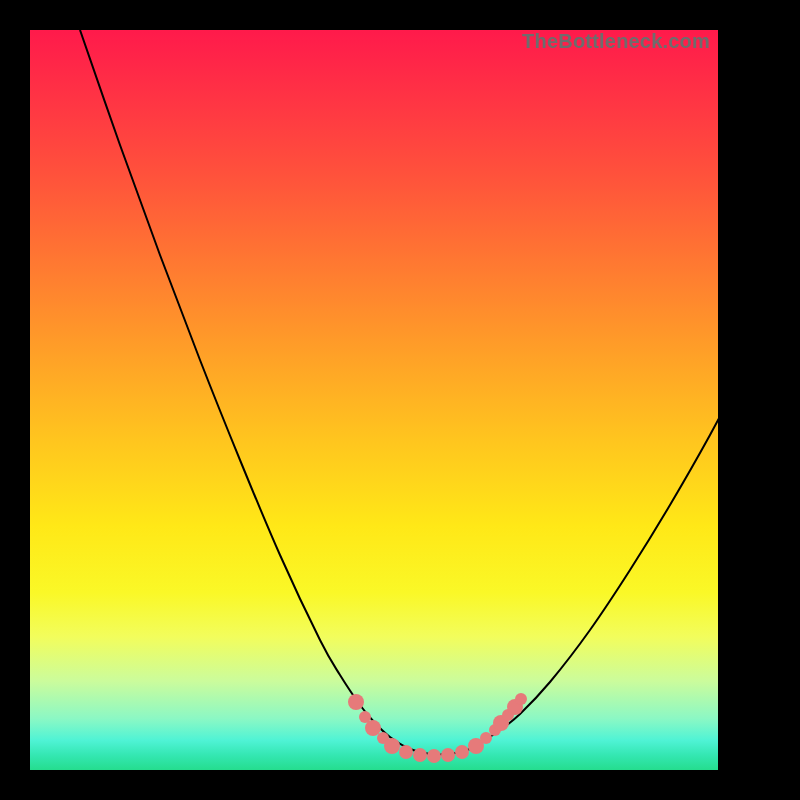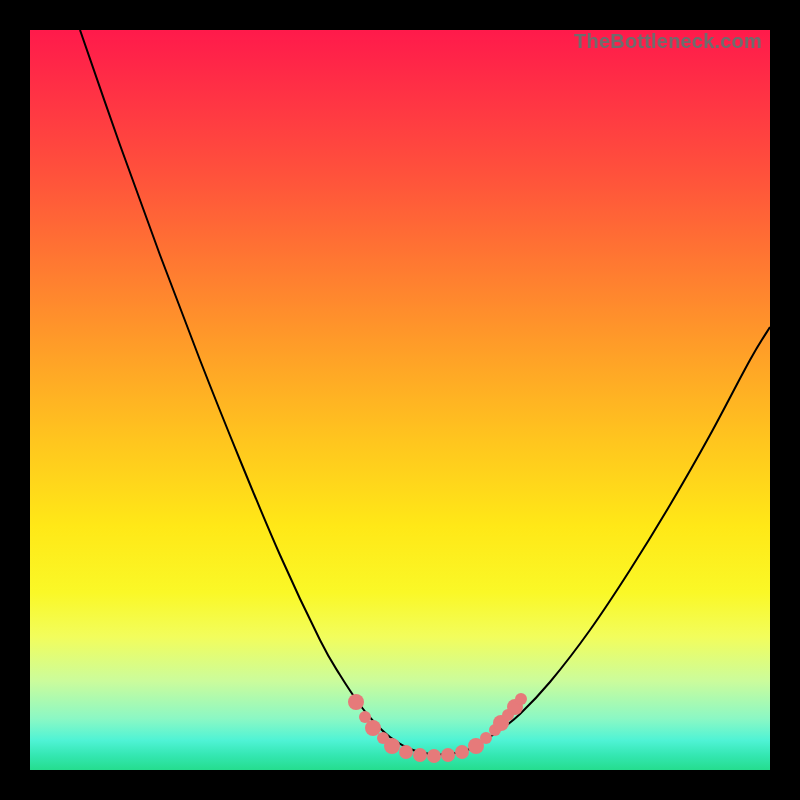--- a/index.html
+++ b/index.html
@@ -8,21 +8,21 @@
     width: 800px;
     height: 800px;
     background: #000000;
     overflow: hidden;
     font-family: Arial, Helvetica, sans-serif;
   }
   .frame {
     position: absolute;
     left: 30px;
     top: 30px;
-    width: 740px;
+    width: 688px;
     height: 740px;
     overflow: hidden;
   }
   .gradient {
     position: absolute;
     inset: 0;
     background: linear-gradient(
       to bottom,
       #FF1A4B 0%,
       #FF3045 8%,

